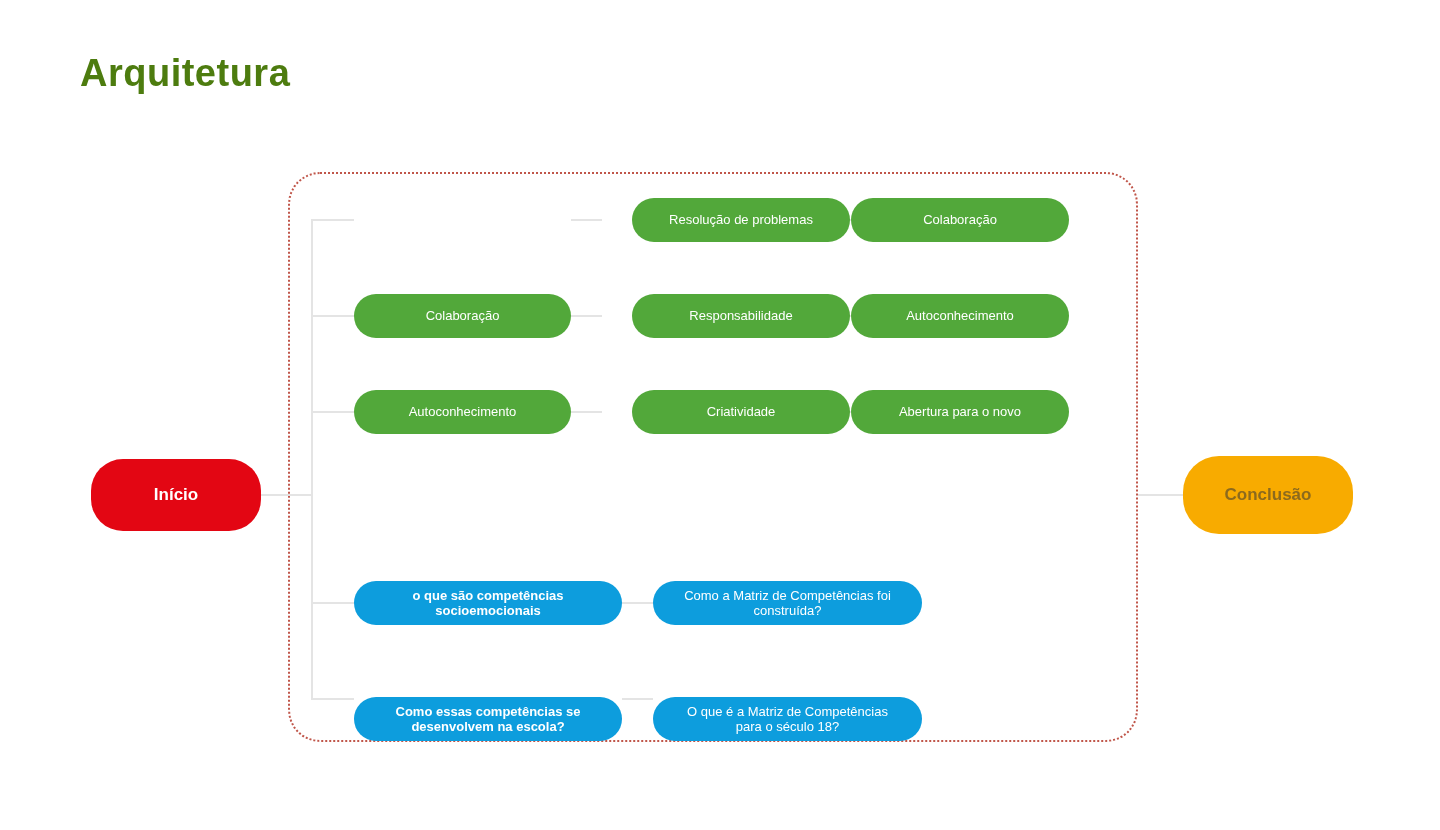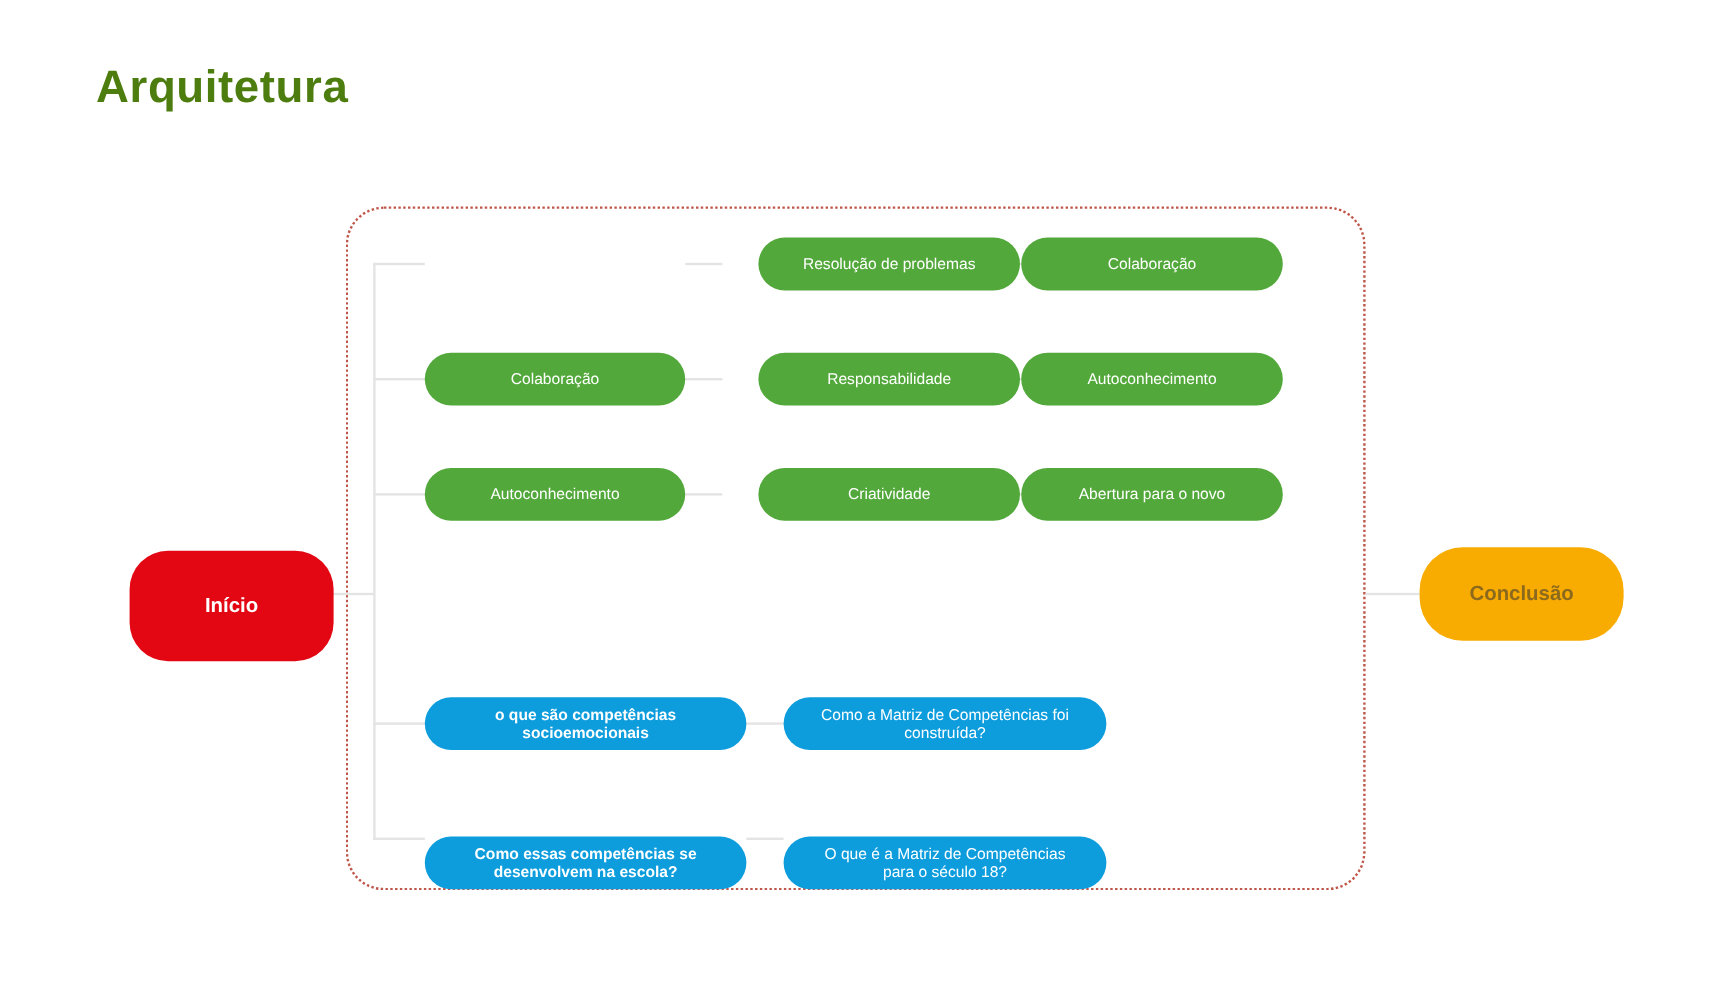--- a/index.html
+++ b/index.html
@@ -39,24 +39,24 @@
     position: absolute;
     display: flex;
     align-items: center;
     justify-content: center;
     text-align: center;
     font-weight: 700;
     font-size: 17px;
     z-index: 3;
   }
   .start-node {
-    left: 108px;
+    left: 91px;
     top: 459px;
     width: 170px;
-    height: 92px;
+    height: 72px;
     border-radius: 32px;
     background: #e30613;
     color: #ffffff;
   }
   .end-node {
     left: 1183px;
     top: 456px;
     width: 170px;
     height: 78px;
     border-radius: 36px;

